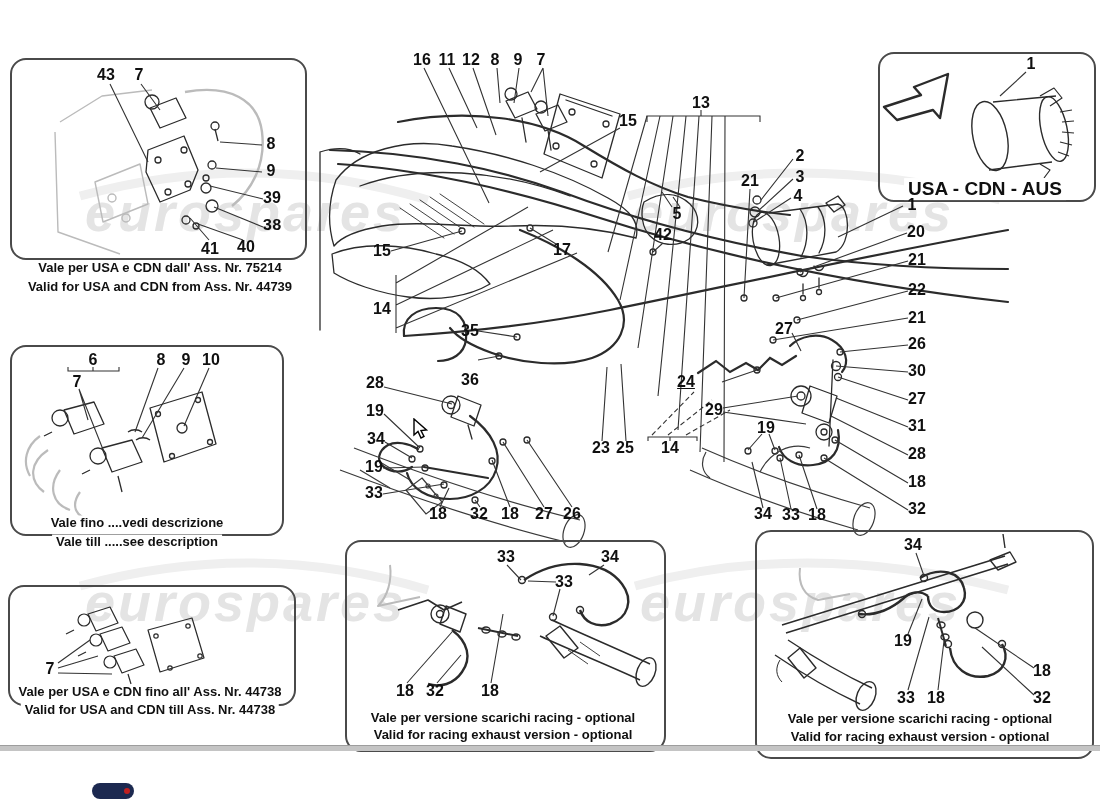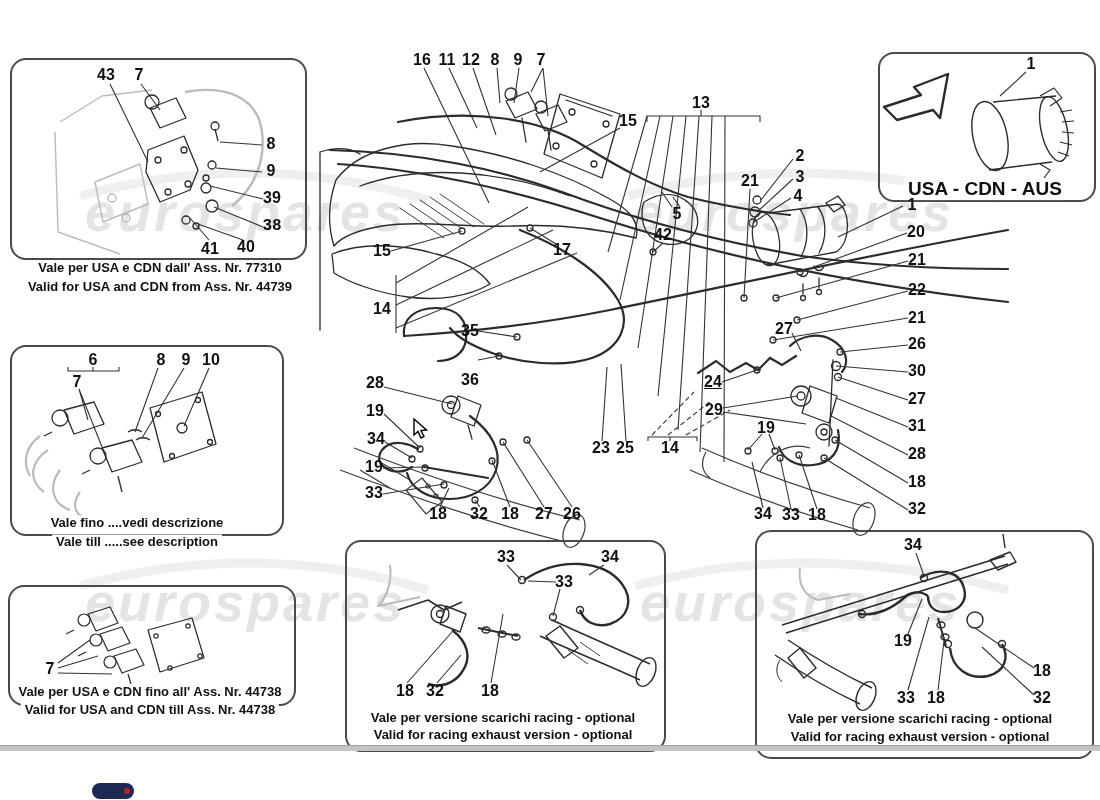--- a/index.html
+++ b/index.html
@@ -288,21 +288,21 @@
   </svg>
 
   <div class="inset" style="left:10px;top:58px;width:293px;height:198px;"></div>
   <div class="inset" style="left:878px;top:52px;width:214px;height:146px;"></div>
   <div class="inset" style="left:10px;top:345px;width:270px;height:187px;"></div>
   <div class="inset" style="left:8px;top:585px;width:284px;height:117px;"></div>
   <div class="inset" style="left:345px;top:540px;width:317px;height:208px;"></div>
   <div class="inset" style="left:755px;top:530px;width:335px;height:225px;"></div>
 
   <div id="caption-layer">
-      <div class="caption" style="left: 160px; top: 268px;">Vale per USA e CDN dall' Ass. Nr. 77310</div>
+      <div class="caption" style="left: 160px; top: 268px;">Vale per USA e CDN dall' Ass. Nr. 75214</div>
       <div class="caption" style="left: 160px; top: 287px;">Valid for USA and CDN from Ass. Nr. 44739</div>
       <div class="caption" style="left: 985px; top: 189px; font-size: 19px;">USA - CDN - AUS</div>
       <div class="caption" style="left: 137px; top: 523px;">Vale fino ....vedi descrizione</div>
       <div class="caption" style="left: 137px; top: 542px;">Vale till .....see description</div>
       <div class="caption" style="left: 150px; top: 692px;">Vale per USA e CDN fino all' Ass. Nr. 44738</div>
       <div class="caption" style="left: 150px; top: 710px;">Valid for USA and CDN till Ass. Nr. 44738</div>
       <div class="caption" style="left: 503px; top: 718px;">Vale per versione scarichi racing - optional</div>
       <div class="caption" style="left: 503px; top: 735px;">Valid for racing exhaust version - optional</div>
       <div class="caption" style="left: 920px; top: 719px;">Vale per versione scarichi racing - optional</div>
       <div class="caption" style="left: 920px; top: 737px;">Valid for racing exhaust version - optional</div>
@@ -328,21 +328,21 @@
       <div class="callout" style="left: 917px; top: 290px;">22</div>
       <div class="callout" style="left: 917px; top: 318px;">21</div>
       <div class="callout" style="left: 784px; top: 329px;">27</div>
       <div class="callout" style="left: 917px; top: 344px;">26</div>
       <div class="callout" style="left: 917px; top: 371px;">30</div>
       <div class="callout" style="left: 917px; top: 399px;">27</div>
       <div class="callout" style="left: 917px; top: 426px;">31</div>
       <div class="callout" style="left: 917px; top: 454px;">28</div>
       <div class="callout" style="left: 917px; top: 482px;">18</div>
       <div class="callout" style="left: 917px; top: 509px;">32</div>
-      <div class="callout" style="left: 713px; top: 382px; text-decoration: underline;">24</div>
+      <div class="callout" style="left: 686px; top: 382px; text-decoration: underline;">24</div>
       <div class="callout" style="left: 714px; top: 410px;">29</div>
       <div class="callout" style="left: 766px; top: 428px;">19</div>
       <div class="callout" style="left: 763px; top: 514px;">34</div>
       <div class="callout" style="left: 791px; top: 515px;">33</div>
       <div class="callout" style="left: 817px; top: 515px;">18</div>
       <div class="callout" style="left: 382px; top: 251px;">15</div>
       <div class="callout" style="left: 562px; top: 250px;">17</div>
       <div class="callout" style="left: 382px; top: 309px;">14</div>
       <div class="callout" style="left: 470px; top: 331px;">35</div>
       <div class="callout" style="left: 470px; top: 360px; margin-top: 20px;">36</div>

